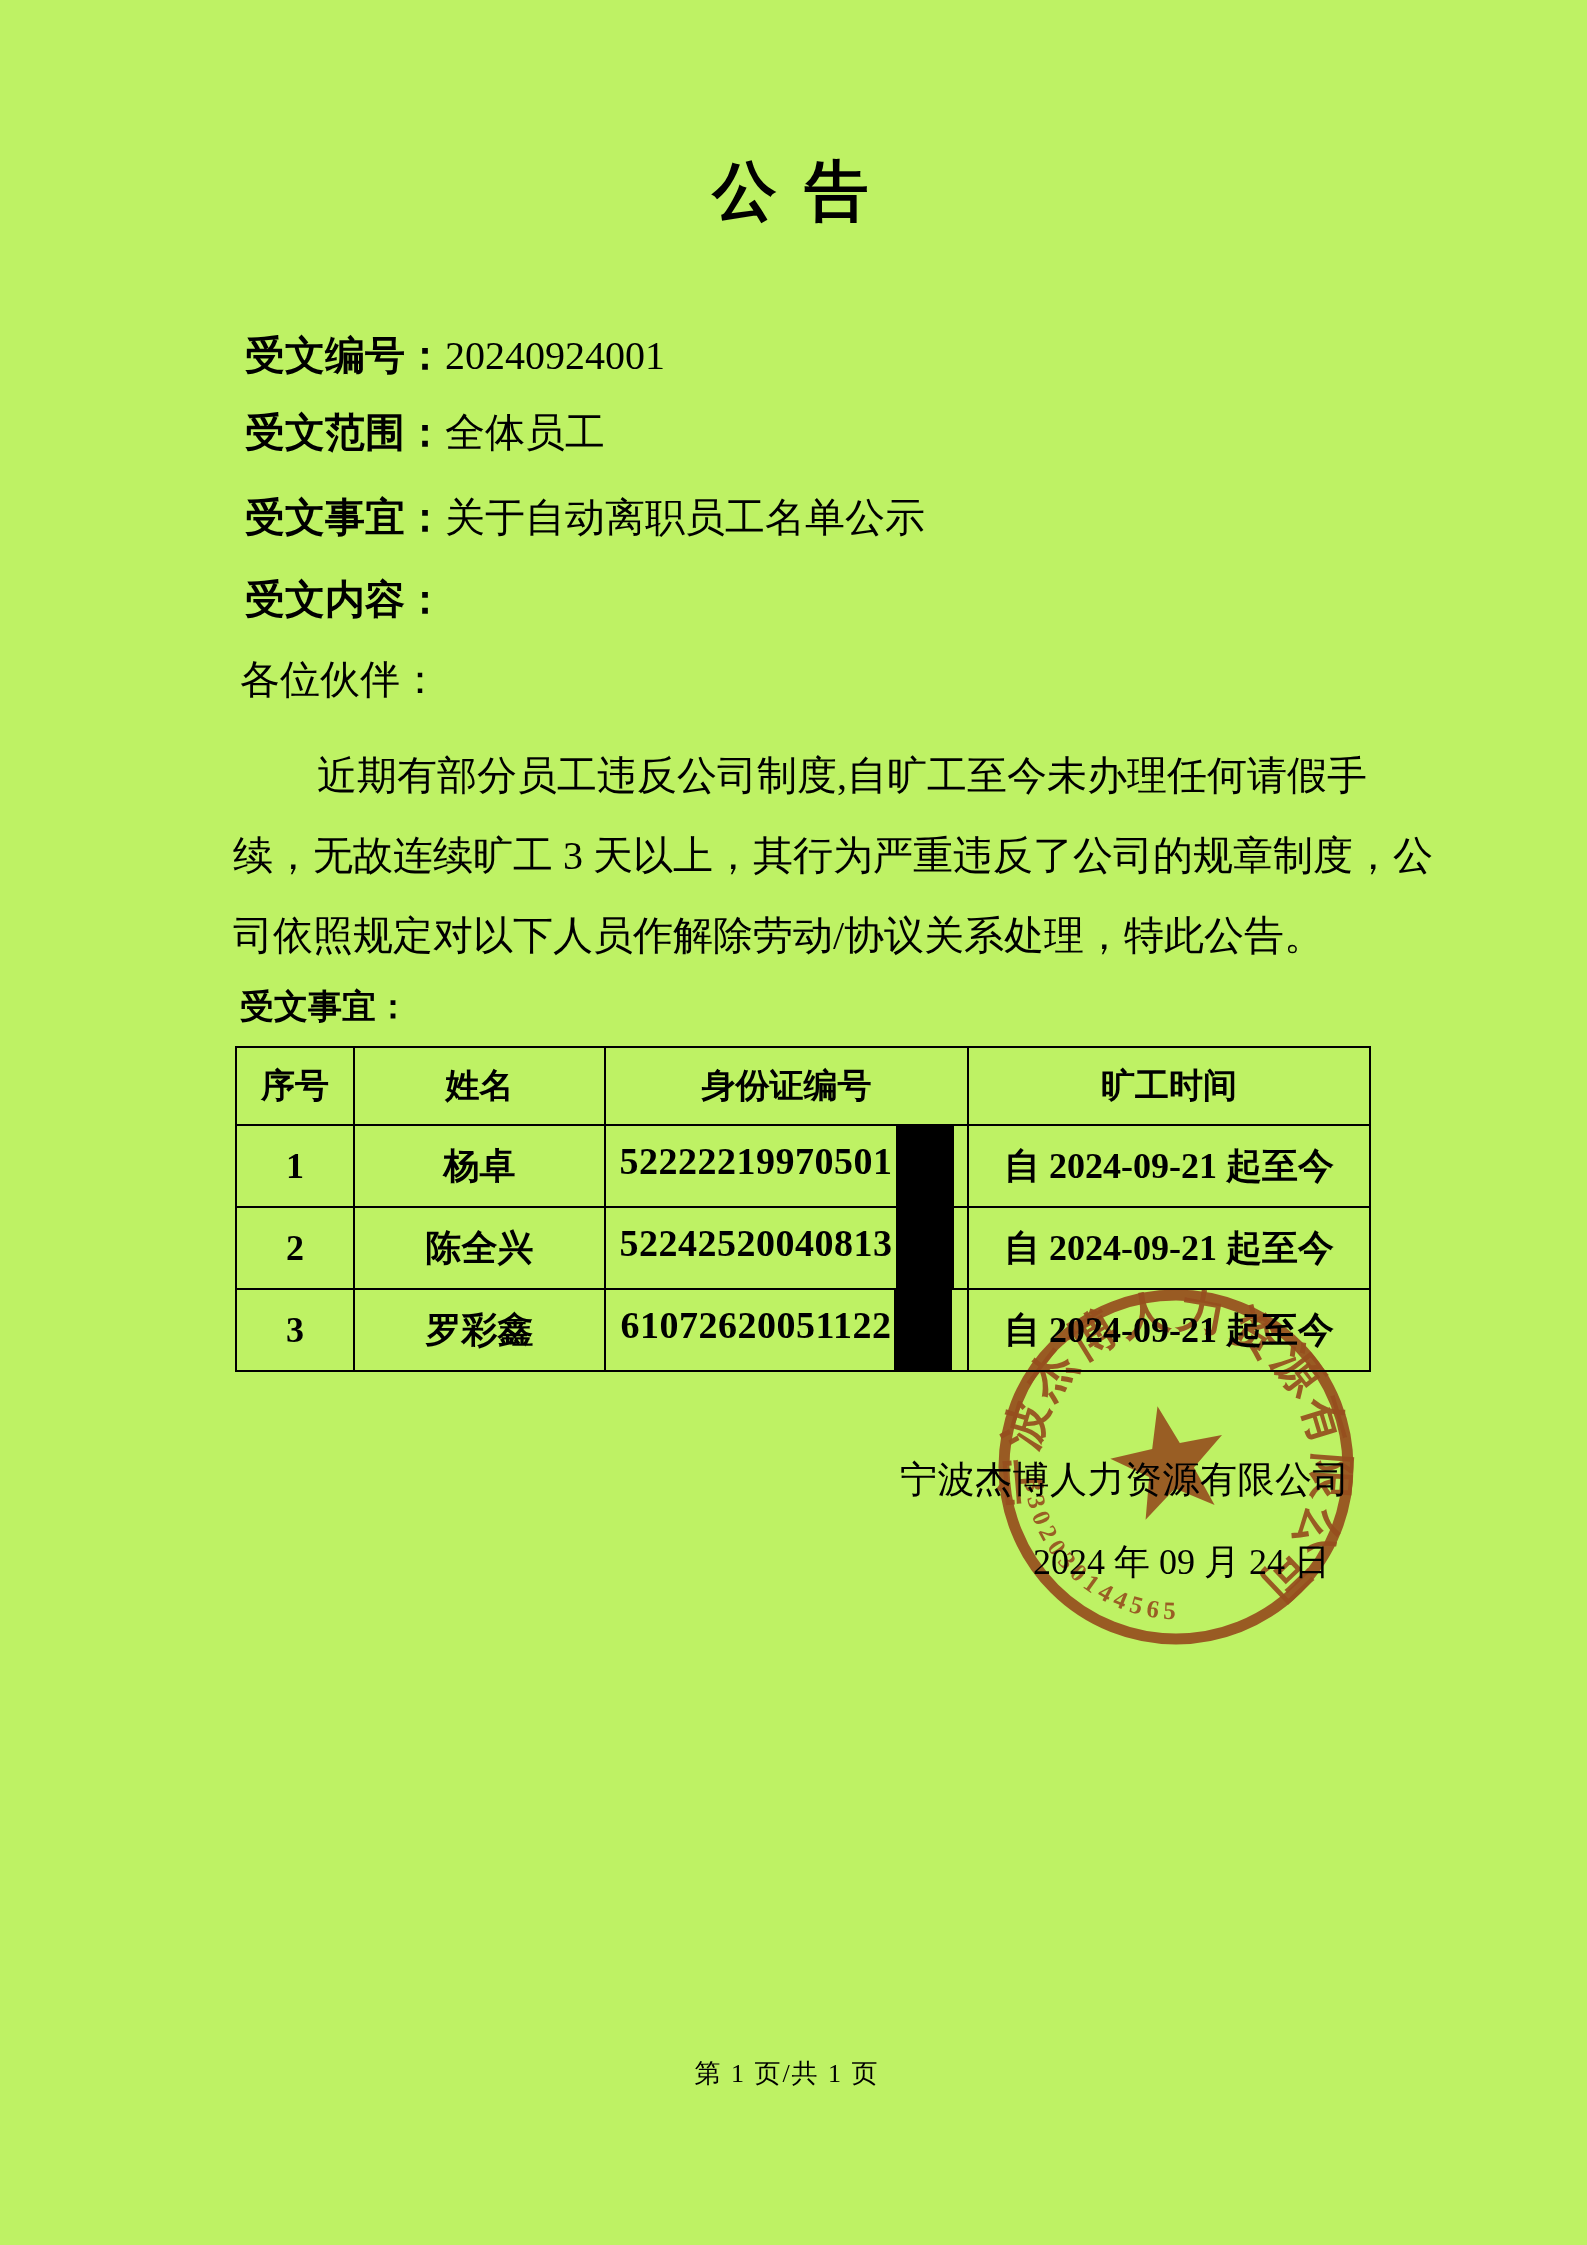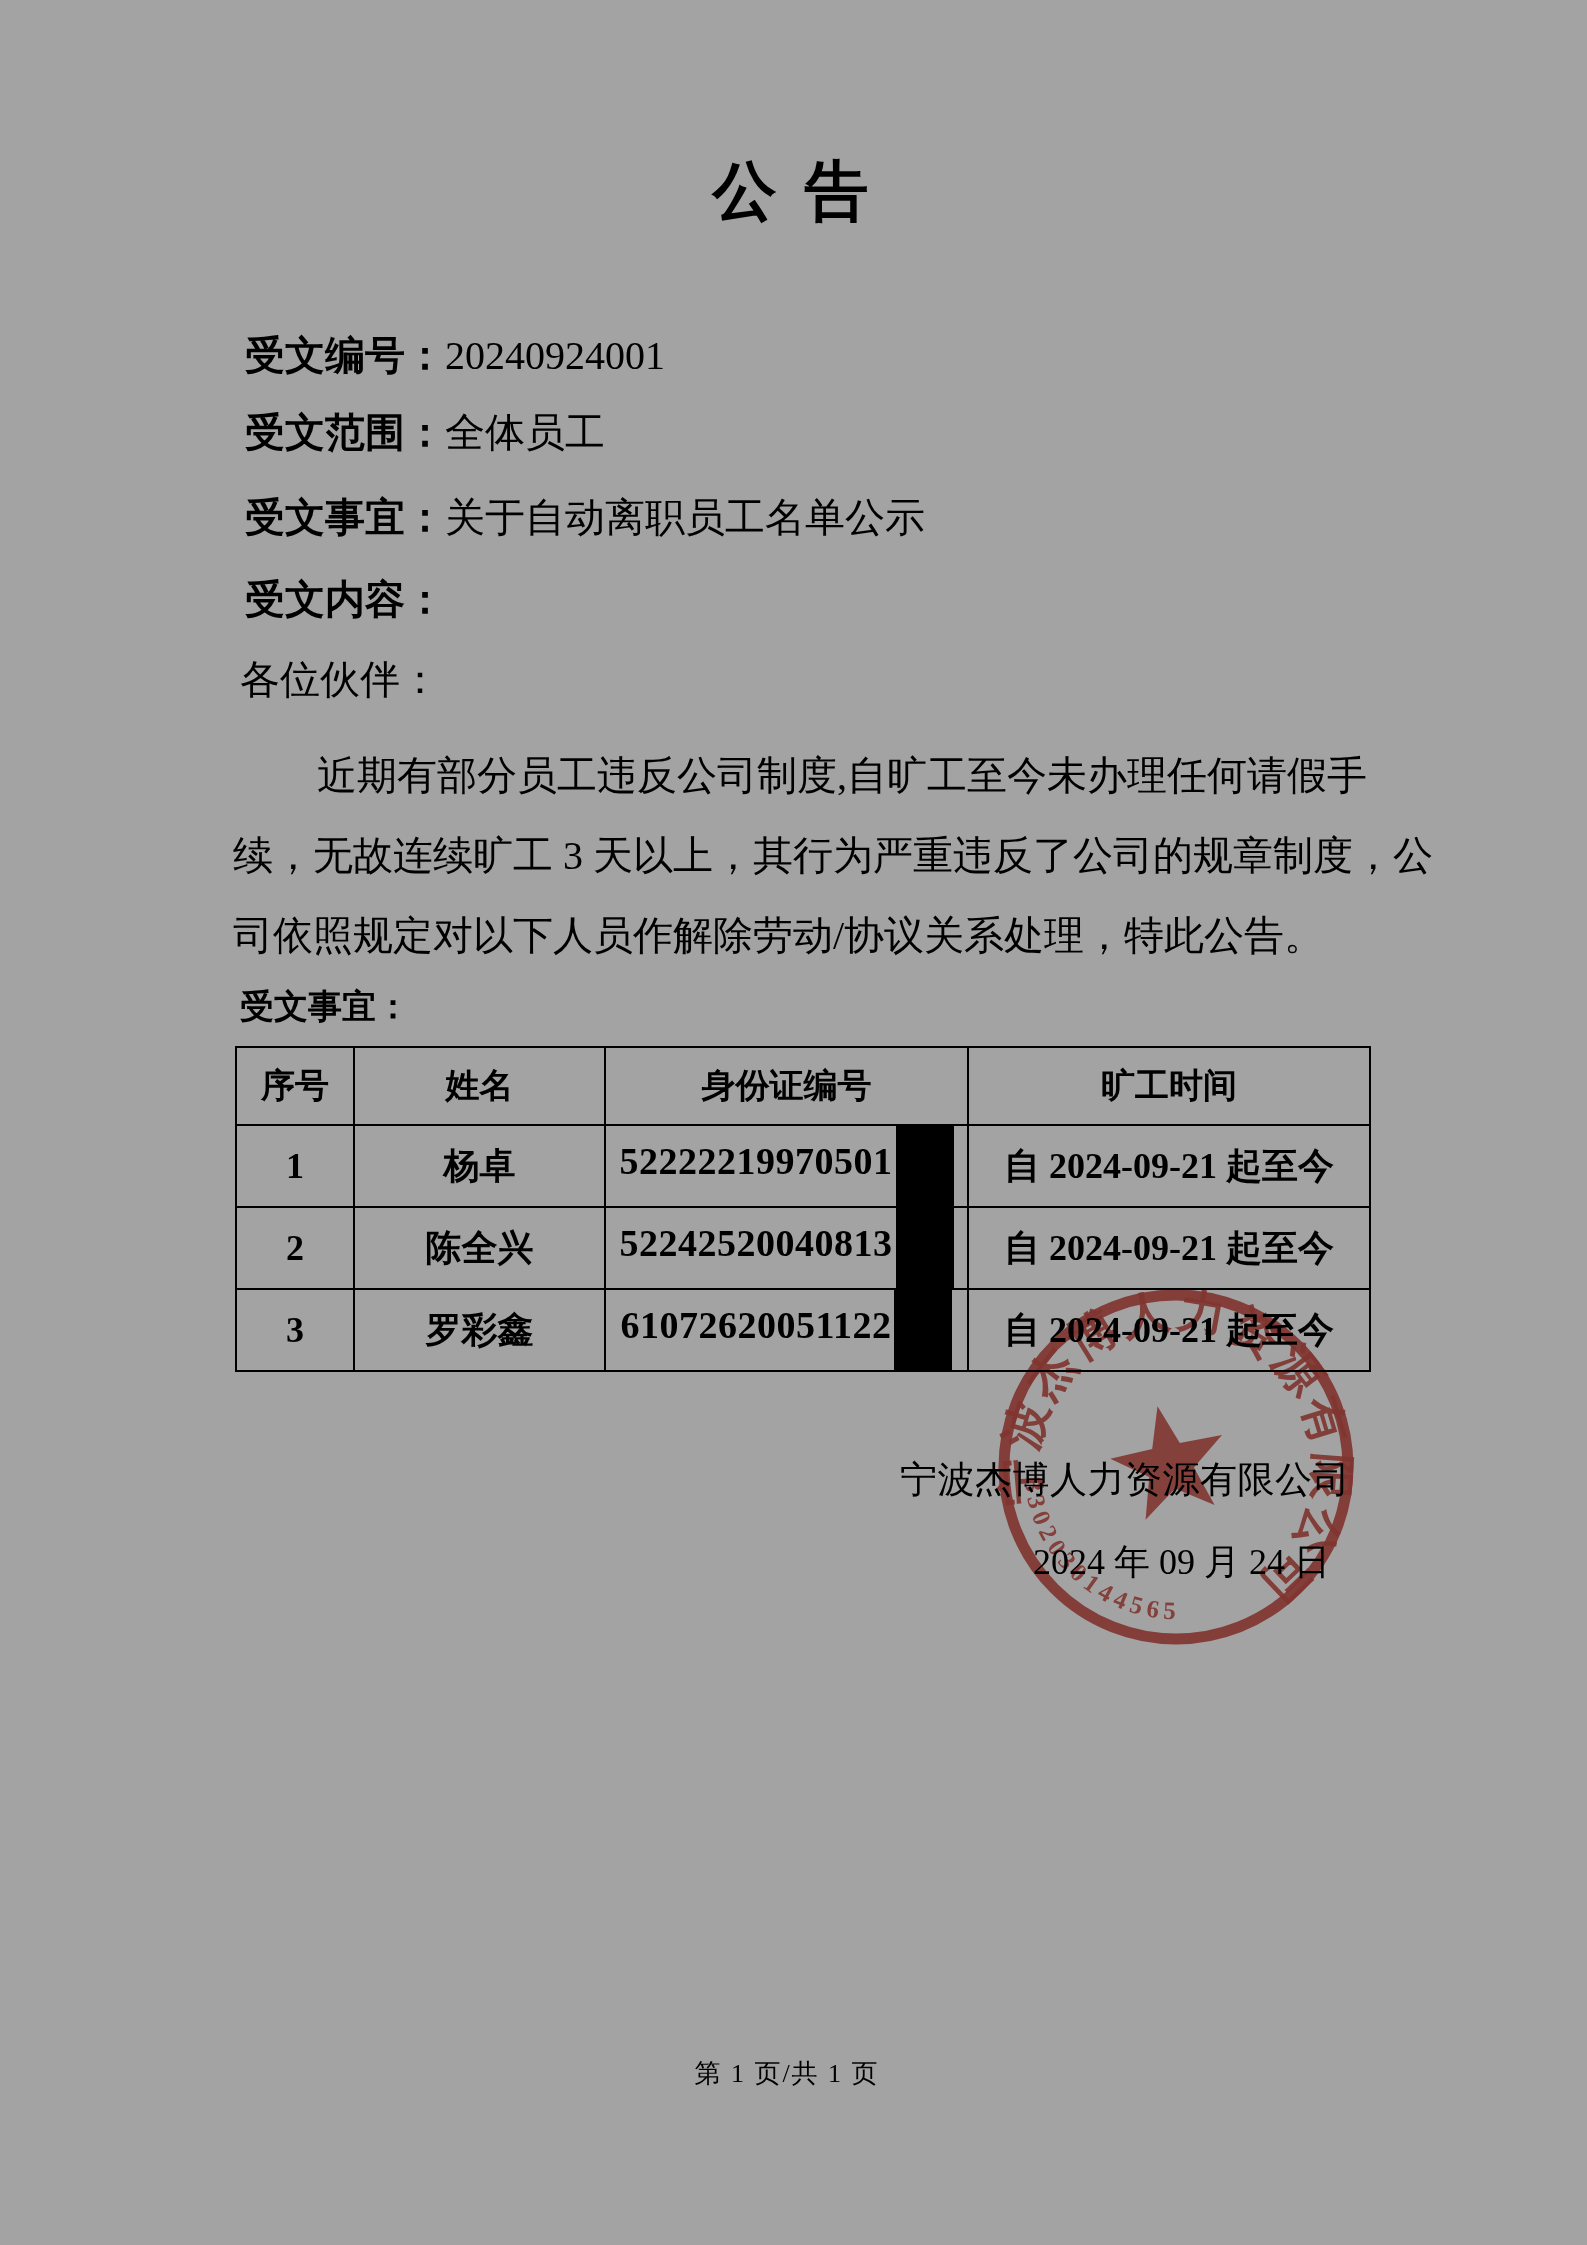--- a/index.html
+++ b/index.html
@@ -1,19 +1,19 @@
 <!DOCTYPE html>
 <html lang="zh"><head>
 <meta charset="utf-8">
 <style>
   html,body{margin:0;padding:0;background:#ffffff;}
   .page{
     position:relative;
     width:1587px;height:2245px;
-    background:#a3a3a3;
+    background:#bef264;
     font-family:"Liberation Serif","DejaVu Serif",serif;
     color:#000;
     overflow:hidden;
   }
   .title{
     position:absolute;top:148px;left:0;width:1587px;
     text-align:center;font-size:64px;font-weight:bold;
     letter-spacing:6px;margin:0;
   }
   .field{

